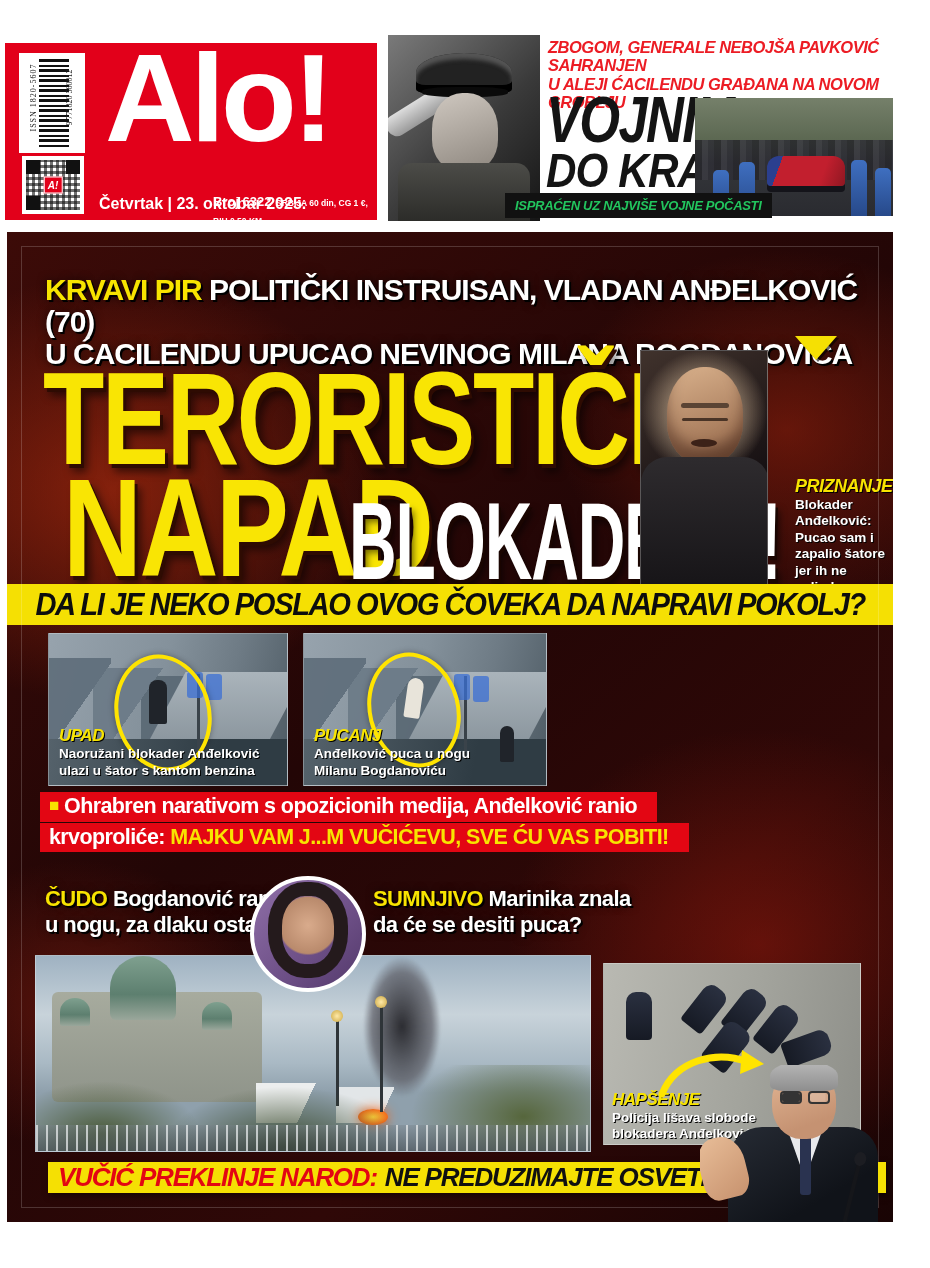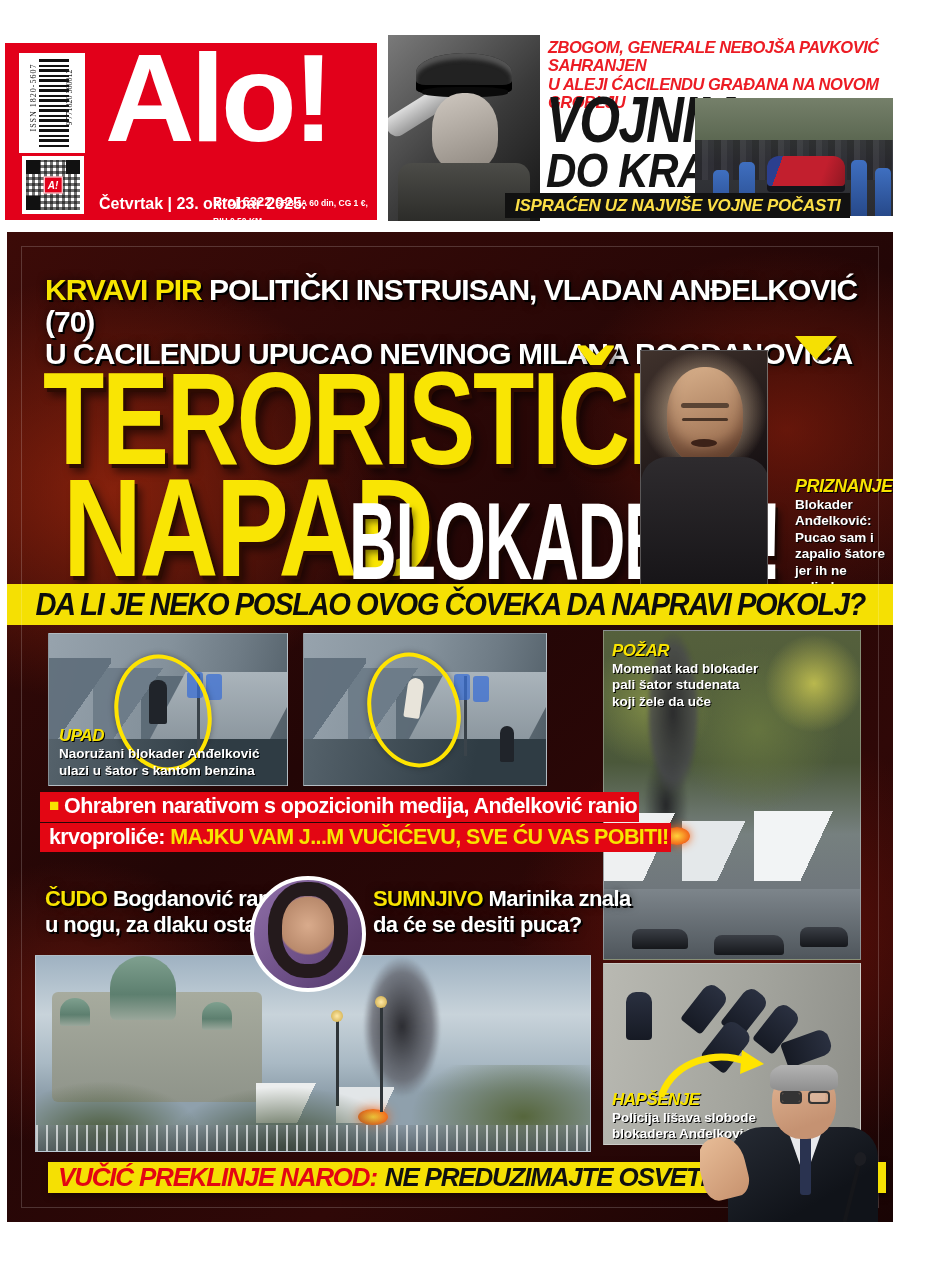--- a/index.html
+++ b/index.html
@@ -47,22 +47,22 @@
   .vojnik { left:546px; top:92px; color:#141414; font-weight:900; font-style:italic; letter-spacing:-2px;}
   .vojnik .l1 { font-size:64px; line-height:0.88; }
   .vojnik .l2 { font-size:49px; line-height:0.92; letter-spacing:-1px;}
   .funeral-photo { left:695px; top:98px; width:198px; height:118px; overflow:hidden;
       background:linear-gradient(#75806a 0%,#5a6650 38%,#34363a 55%,#2a2b30 100%);}
   .fp-crowd { position:absolute; left:0; top:42px; width:100%; height:40px;
       background:repeating-linear-gradient(90deg,#26262b 0 7px,#3a3a41 7px 13px,#2e2e35 13px 19px); opacity:.85;}
   .fp-guard { position:absolute; width:16px; height:46px; background:linear-gradient(#3f6fc0,#27498a); border-radius:5px 5px 0 0; bottom:0;}
   .fp-coffin { position:absolute; left:72px; top:58px; width:78px; height:30px; border-radius:12px 12px 4px 4px;
       background:linear-gradient(110deg,#2b3f8f 18%,#c21f2e 18% 70%,#8f1722 100%); box-shadow:0 6px 0 #14141a;}
-  .black-strip { left:505px; top:193px; height:25px; background:#111; color:#fde047; font-weight:900; font-style:italic;
-      font-size:17px; line-height:25px; padding:0 10px; letter-spacing:-0.3px;}
+  .black-strip { left:505px; top:193px; height:25px; background:#111; color:#22c55e; font-weight:900; font-style:italic;
+      font-size:13px; line-height:25px; padding:0 10px; letter-spacing:-0.3px;}
 
   
   .poster { left:7px; top:232px; width:886px; height:990px; overflow:hidden; background:
       radial-gradient(ellipse 420px 330px at 12% 26%, rgba(201,52,16,.55), transparent 65%),
       radial-gradient(ellipse 380px 300px at 88% 20%, rgba(166,38,14,.5), transparent 60%),
       radial-gradient(ellipse 420px 360px at 85% 72%, rgba(158,28,14,.5), transparent 60%),
       radial-gradient(ellipse 300px 240px at 8% 78%, rgba(170,40,20,.4), transparent 60%),
       linear-gradient(140deg,#3c0b08,#230606 45%,#2f0807 72%,#190404);}
   .poster:after { content:""; position:absolute; left:14px; right:14px; top:14px; bottom:14px;
       border:1px solid rgba(255,255,255,.18); pointer-events:none;}
@@ -133,21 +133,21 @@
         linear-gradient(115deg,#eef0f1 0 55%,transparent 55%) 0 6px/96px 70px no-repeat,
         linear-gradient(115deg,#e4e8ea 0 55%,transparent 55%) 78px 14px/86px 62px no-repeat,
         linear-gradient(115deg,#f2f4f5 0 55%,transparent 55%) 150px 4px/110px 72px no-repeat;}
   .fire-glow { position:absolute; left:60px; top:196px; width:26px; height:18px; border-radius:50%;
       background:radial-gradient(#ffd23a,#f26419 70%); box-shadow:0 0 10px #f26419;}
   .asphalt { position:absolute; left:0; bottom:0; width:100%; height:70px; background:linear-gradient(#7d858b,#4f565c);}
   .car { position:absolute; width:56px; height:20px; background:linear-gradient(#3b3f46,#15171b); border-radius:8px 10px 3px 3px;}
 
   .red-lines { left:33px; top:560px; }
   .red-line { display:table; background:#e30613; color:#fff; font-weight:900; font-size:21.5px;
-      line-height:1.05; padding:3px 2px 4px 9px; margin-bottom:1px; letter-spacing:-0.6px; white-space:nowrap;}
+      line-height:1.05; padding:3px 20px 4px 9px; margin-bottom:1px; letter-spacing:-0.6px; white-space:nowrap;}
   .bullet-sq { color:#f8e400; font-size:17px; vertical-align:2px; }
   .quote-y { color:#f8e400; }
 
   .side-note { color:#fff; font-weight:900; font-size:22px; line-height:1.18; letter-spacing:-0.6px;
       text-shadow:2px 2px 0 #000, 0 0 8px rgba(0,0,0,.6);}
   .cudo-note { left:38px; top:654px; }
   .sumnjivo-note { left:366px; top:654px; }
 
   .marinika { left:243px; top:644px; width:116px; height:116px; border-radius:50%;
       border:4px solid #fff; overflow:hidden; z-index:6;
@@ -329,39 +329,29 @@
   <div class="abs photo cctv" style="left:296px; top:401px; width:244px; height:153px;">
     <div class="tents"></div>
     <div class="walk"></div>
     <div class="ground"></div>
     <div class="sign-pole" style="left:160px; top:42px;"></div>
     <div class="wm" style="left:150px; top:40px;"></div>
     <div class="wm" style="left:169px; top:42px;"></div>
     <div class="fig-light" style="left:102px; top:44px; transform:rotate(8deg);"></div>
     <div class="fig-dark" style="left:196px; top:92px; width:14px; height:36px;"></div>
     <div class="ellipse-mark" style="left:64px; top:18px; width:92px; height:116px;"></div>
-  </div>
-
-  <div class="abs photo fire-photo" style="left:596px; top:398px; width:258px; height:330px;">
-    <div class="smoke"></div>
-    <div class="tents-white"></div>
-    <div class="fire-glow"></div>
-    <div class="asphalt"></div>
-    <div class="car" style="left:28px; bottom:10px;"></div>
-    <div class="car" style="left:110px; bottom:4px; width:70px;"></div>
-    <div class="car" style="left:196px; bottom:12px; width:48px;"></div>
-    <div style="position:absolute; left:8px; top:10px; width:150px;">
-      <span class="cap-label">POŽAR</span>
+    <div class="caption-bl">
+      <span class="cap-label">PUCANJ</span>
       <span class="cap-text">
-        <span class="cap-line">Momenat kad blokader</span>
-        <span class="cap-line">pali šator studenata</span>
-        <span class="cap-line">koji žele da uče</span>
+        <span class="cap-line">Anđelković puca u nogu</span>
+        <span class="cap-line">Milanu Bogdanoviću</span>
       </span>
     </div>
   </div>
+
 
   <div class="abs red-lines">
     <div class="red-line">
         <span class="bullet-sq">■</span>
         <span> Ohrabren narativom s opozicionih medija, Anđelković ranio</span>
       </div>
     <div class="red-line">
         <span>krvoproliće: </span>
         <span class="quote-y">MAJKU VAM J...M VUČIĆEVU, SVE ĆU VAS POBITI!</span>
       </div>

